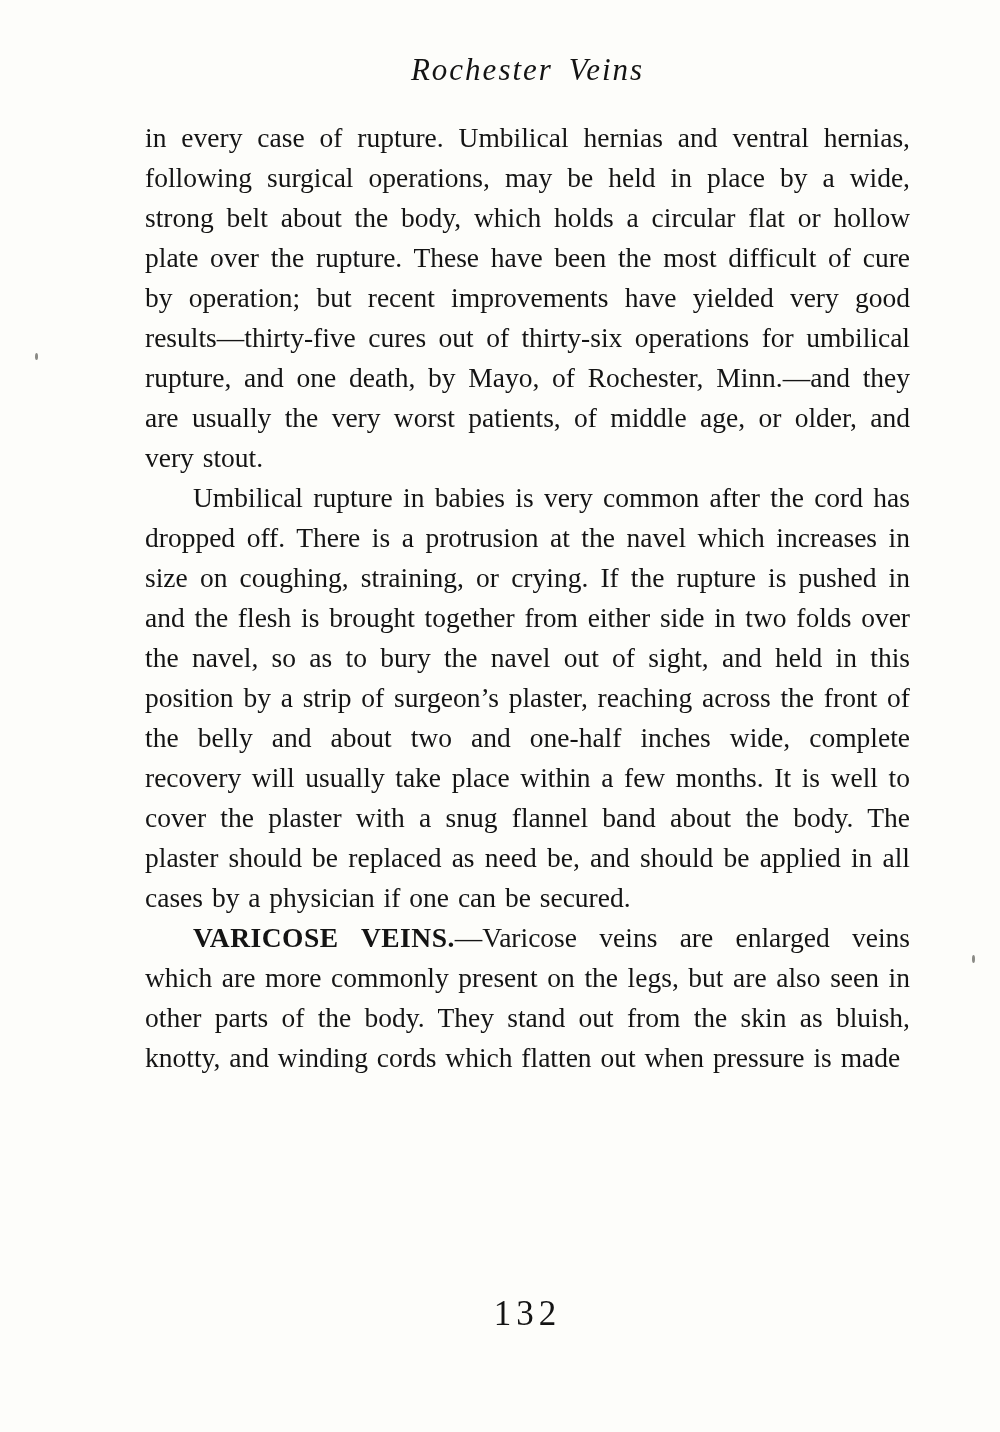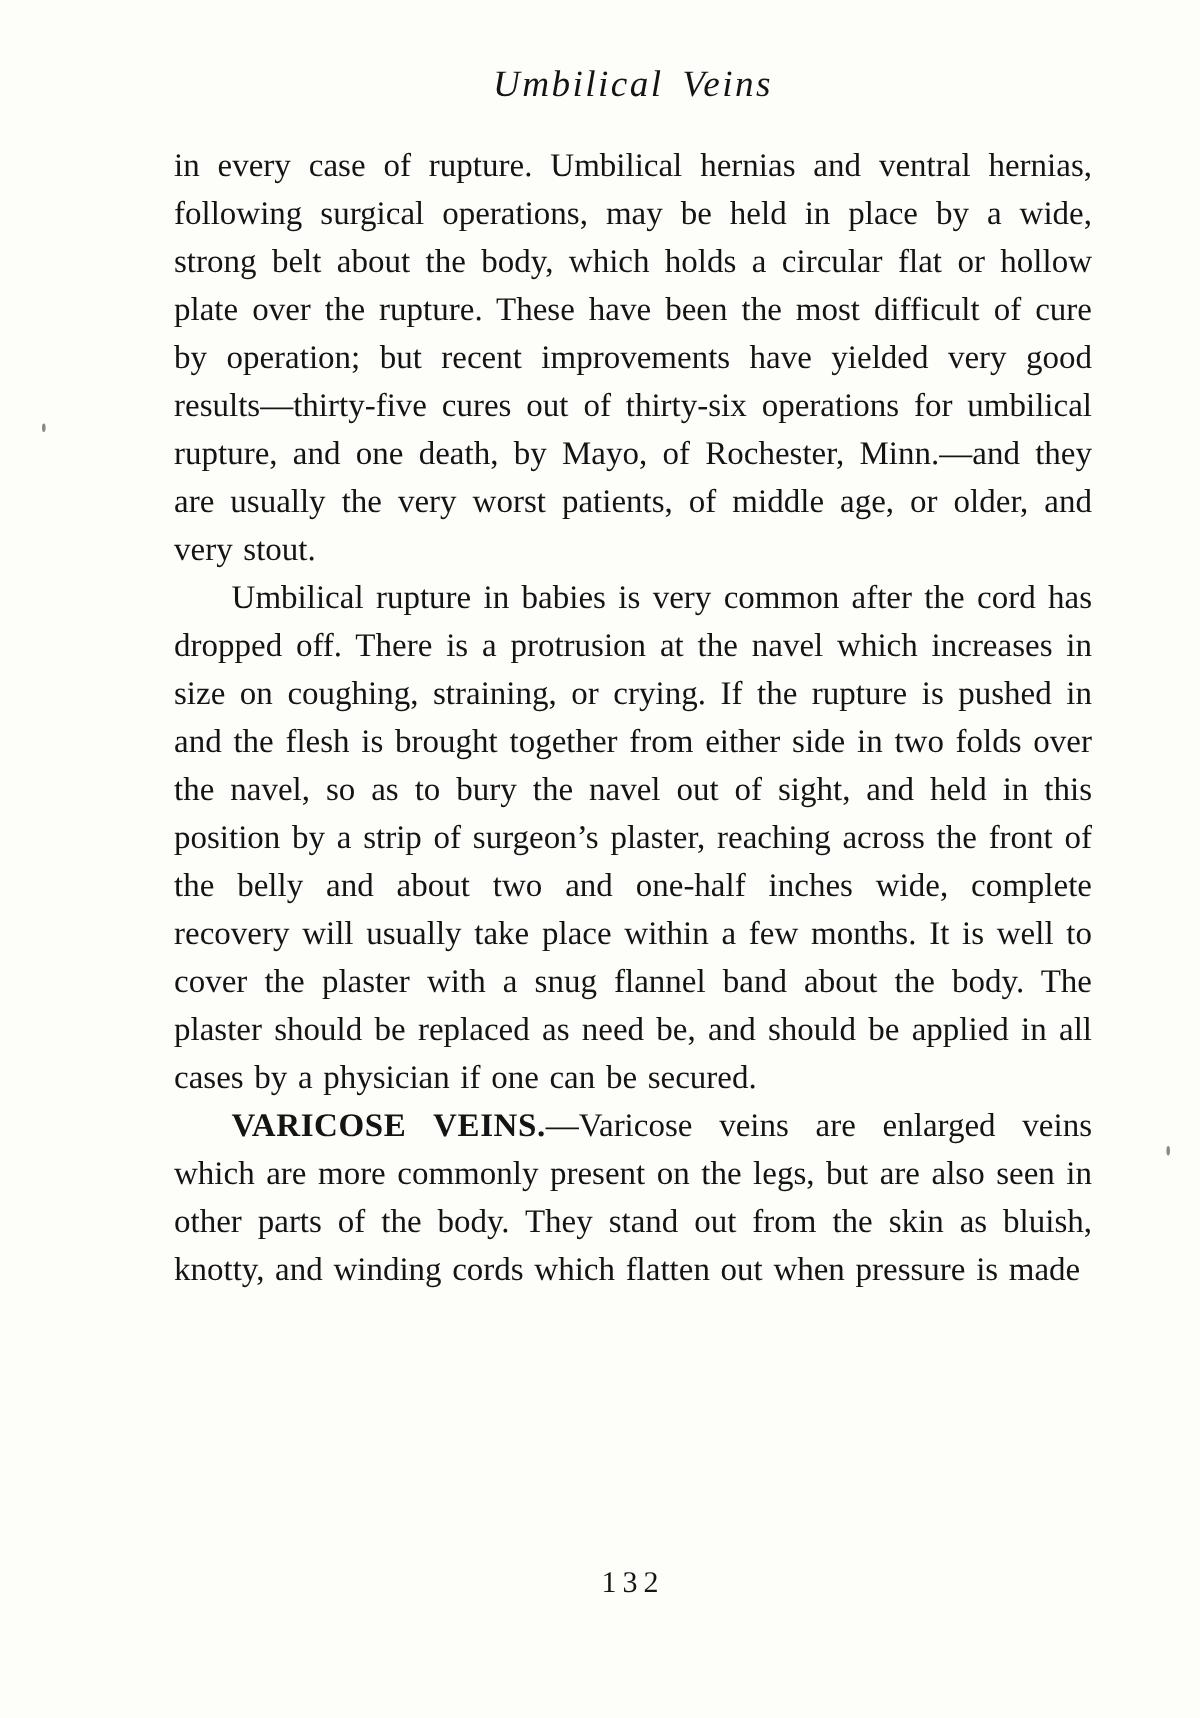--- a/index.html
+++ b/index.html
@@ -44,21 +44,21 @@
     font-weight: bold;
     letter-spacing: 0.5px;
     font-family: Liberation Serif, serif;
   }
   .folio {
     position: absolute;
     left: 145px;
     right: 90px;
     bottom: 98px;
     text-align: center;
-    font-size: 25px;
+    font-size: 35px;
     letter-spacing: 5px;
   }
   .speck {
     position: absolute;
     background: #8a8a85;
     border-radius: 50%;
   }
   .speck-left {
     left: 35px;
     top: 353px;
@@ -70,21 +70,21 @@
     top: 955px;
     width: 3px;
     height: 8px;
   }
 </style>
 </head>
 <body>
 
 <div class="page">
 
-  <div class="running-head">Umbilical Veins</div>
+  <div class="running-head">Rochester Veins</div>
 
   <div class="body-text">
 
     <p>in every case of rupture.  Umbilical hernias and ventral hernias, following surgical operations, may be held in place by a wide, strong belt about the body, which holds a circular flat or hollow plate over the rupture.  These have been the most difficult of cure by operation; but recent improvements have yielded very good results—thirty-five cures out of thirty-six operations for umbilical rupture, and one death, by Mayo, of Rochester, Minn.—and they are usually the very worst patients, of middle age, or older, and very stout.</p>
 
     <p class="indent">Umbilical rupture in babies is very common after the cord has dropped off.  There is a protrusion at the navel which increases in size on coughing, straining, or crying.  If the rupture is pushed in and the flesh is brought together from either side in two folds over the navel, so as to bury the navel out of sight, and held in this position by a strip of surgeon’s plaster, reaching across the front of the belly and about two and one-half inches wide, complete recovery will usually take place within a few months.  It is well to cover the plaster with a snug flannel band about the body.  The plaster should be replaced as need be, and should be applied in all cases by a physician if one can be secured.</p>
 
     <p class="indent"><span class="section-lead">VARICOSE VEINS.</span><span>—Varicose veins are enlarged veins which are more commonly present on the legs, but are also seen in other parts of the body.  They stand out from the skin as bluish, knotty, and winding cords which flatten out when pressure is made</span></p>
 
   </div>

